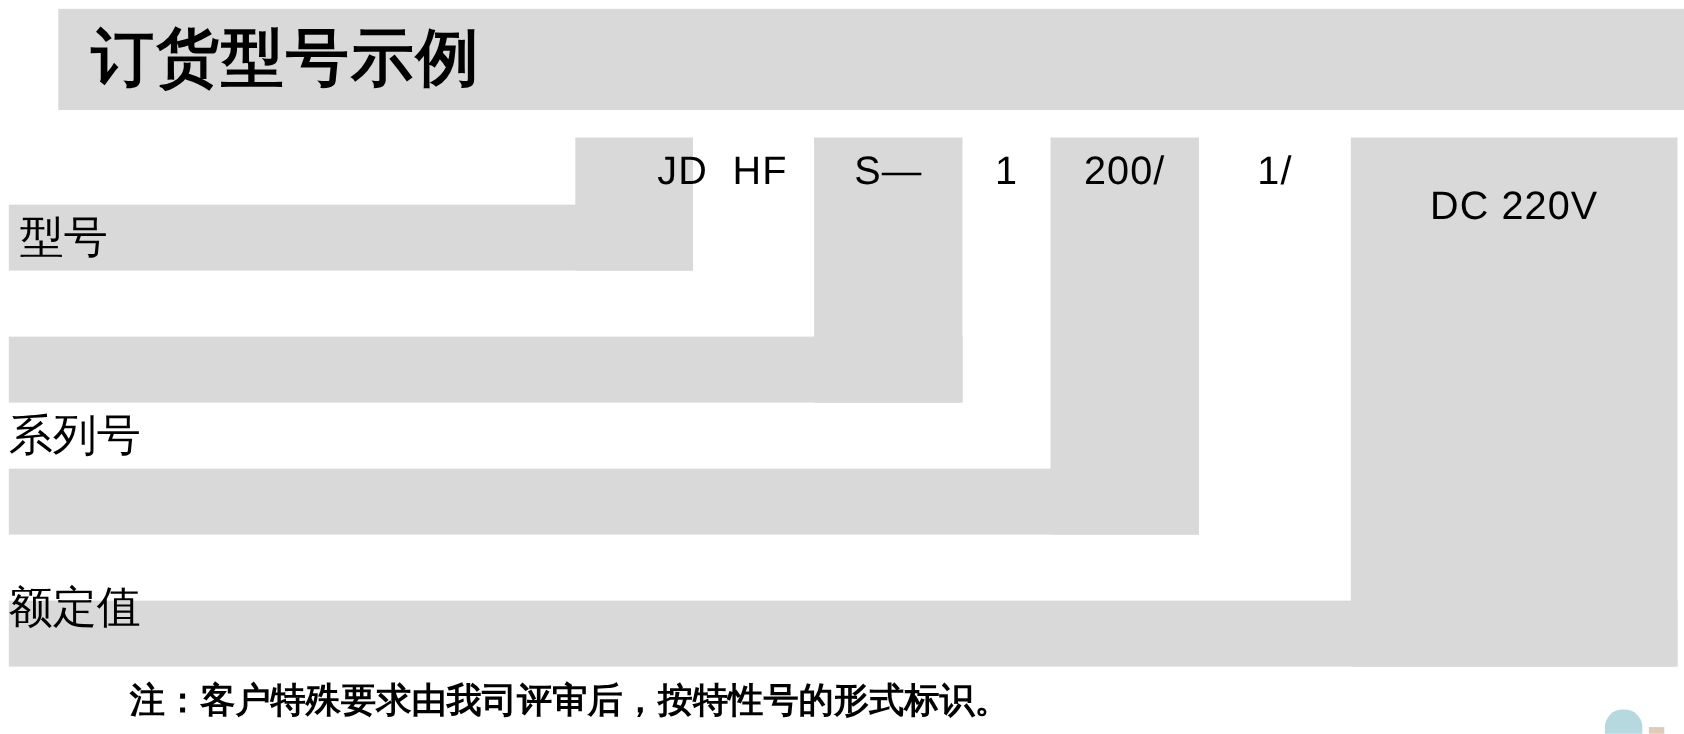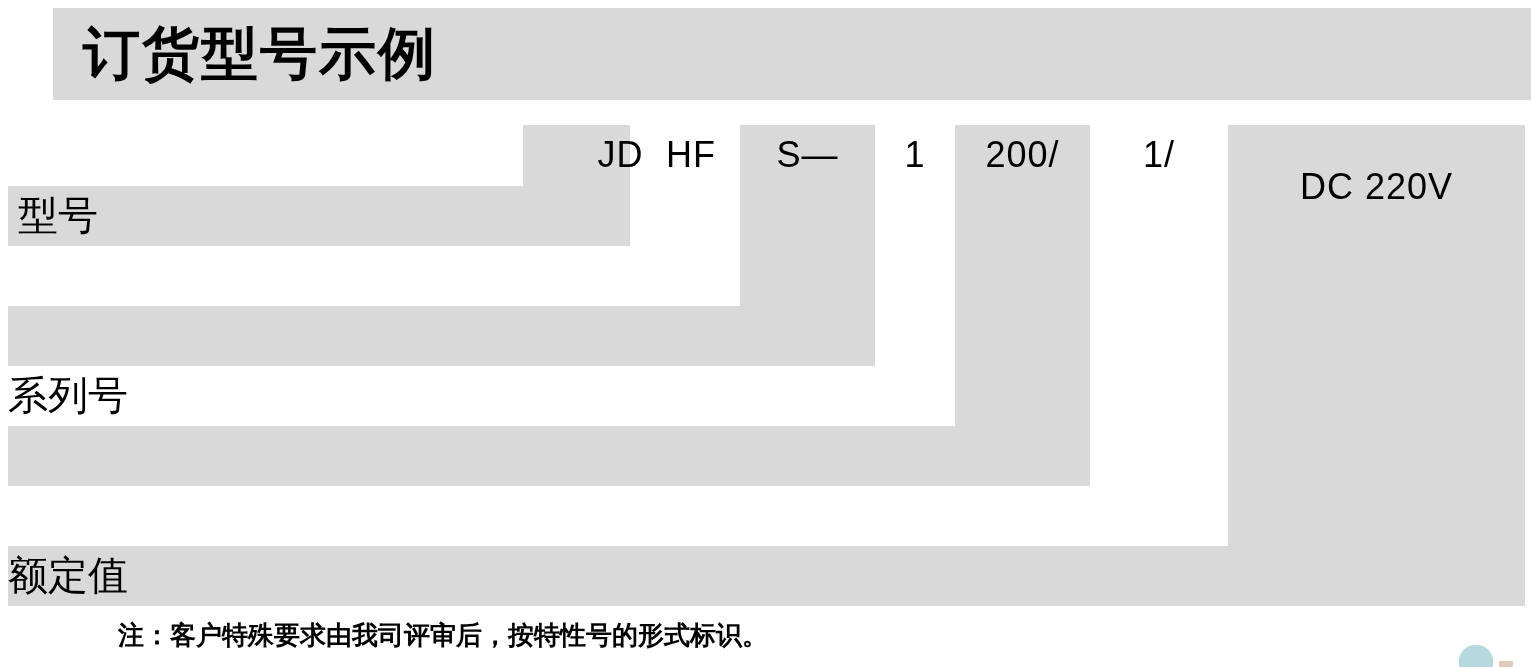--- a/index.html
+++ b/index.html
@@ -77,21 +77,21 @@
     font-size: 40px;
     white-space: nowrap;
     color: #000;
   }
 
   
   #note {
     position: absolute;
     left: 118px;
     top: 618px;
-    font-size: 26px;
+    font-size: 32px;
     line-height: 36px;
     font-weight: 700;
     white-space: nowrap;
     color: #000;
   }
 
   
   #watermark {
     position: absolute;
     right: 38px;
@@ -134,19 +134,19 @@
   <div class="code-cell" style="left:523px;  width:107px;padding-left:44px;">JD</div>
   <div class="code-cell" style="left:630px;  width:122px;">HF</div>
   <div class="code-cell" style="left:740px;  width:135px;">S—</div>
   <div class="code-cell" style="left:875px;  width:80px;">1</div>
   <div class="code-cell" style="left:955px;  width:135px;">200/</div>
   <div class="code-cell" style="left:1090px; width:138px;">1/</div>
   <div class="code-cell" style="left:1228px; width:297px;margin-top:32px;">DC 220V</div>
 
   <div class="label-row" style="top:186px;margin-left:10px;">型号</div>
   <div class="label-row" style="top:366px;">系列号</div>
-  <div class="label-row" style="top:546px;">额定值</div>
+  <div class="label-row" style="top:522px;">额定值</div>
 
   <div id="note">注：客户特殊要求由我司评审后，按特性号的形式标识。</div>
 
   <div id="watermark"></div>
   <div id="watermark-dot"></div>
 </div>
 
 </body></html>

